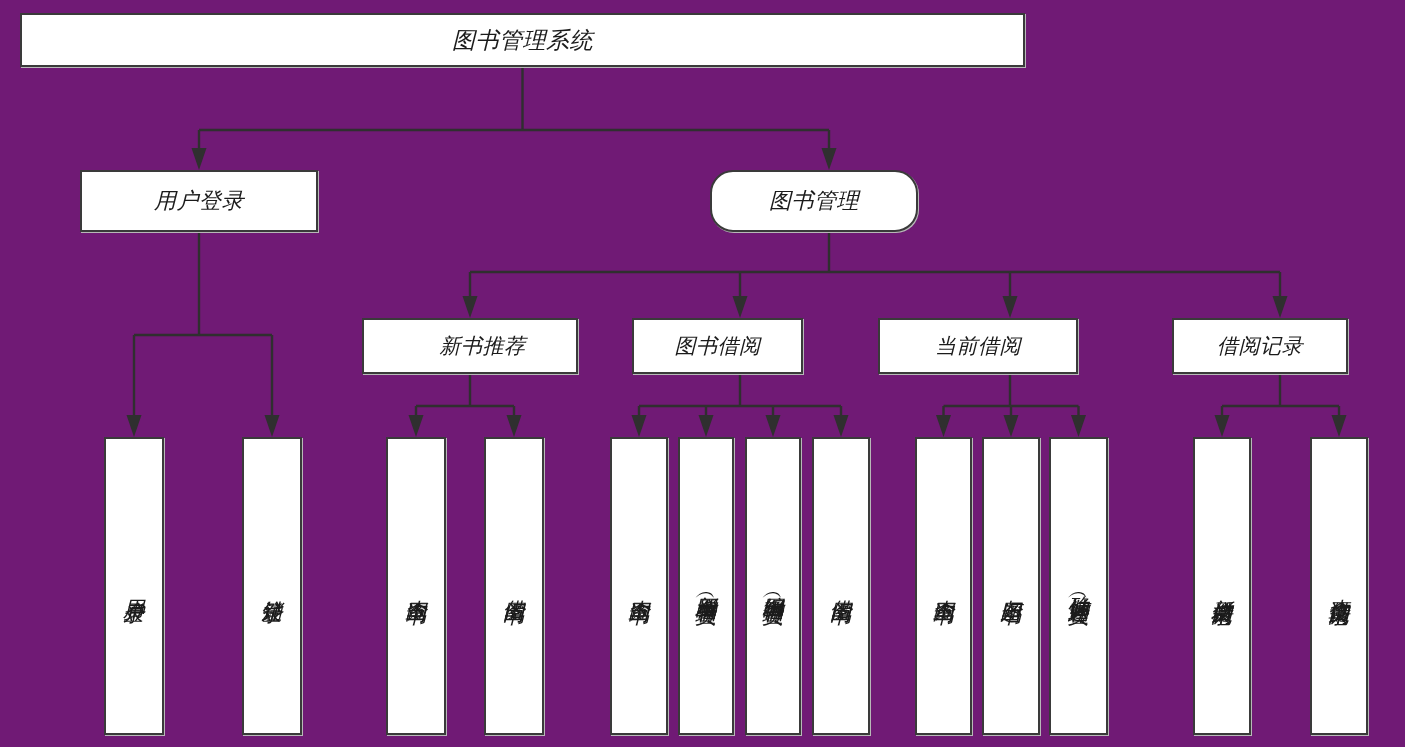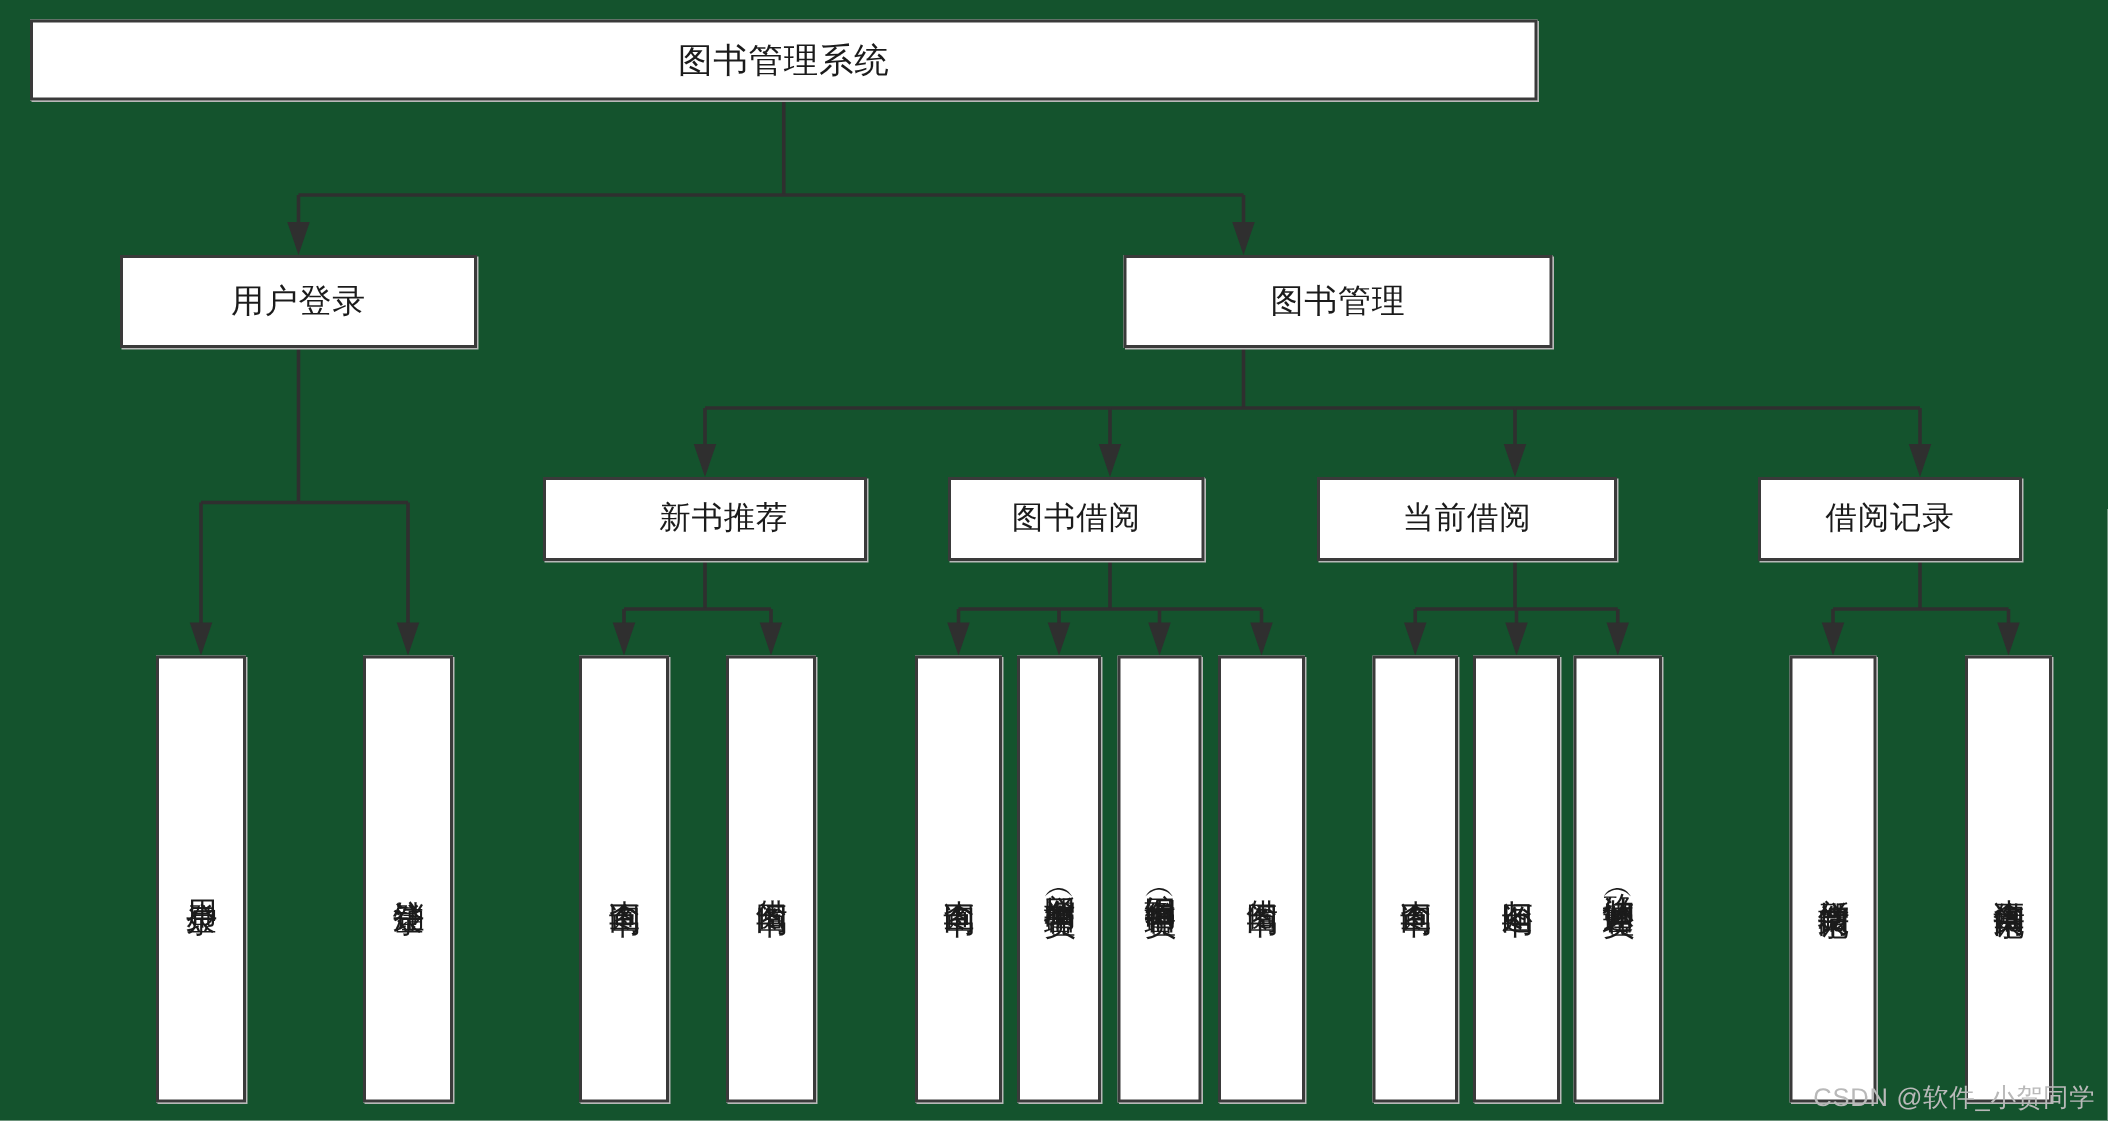--- a/index.html
+++ b/index.html
@@ -12,21 +12,22 @@
     width: 1405px;
     height: 747px;
     font-family: "Liberation Sans", "DejaVu Sans", sans-serif;
     overflow: hidden;
     position: relative;
   }
   #diagram-root {
     position: relative;
     width: 1405px;
     height: 747px;
-    background: #14532d;
+    background: #701a75;
+    font-style: italic;
   }
   .node-box {
     position: absolute;
     box-sizing: border-box;
     background: #ffffff;
     border: 2px solid #3a3a3a;
     box-shadow: 1px 1px 0 0 #b8b8b8;
     display: flex;
     align-items: center;
     justify-content: center;
@@ -156,21 +157,21 @@
       </g>
     </svg>
 
   <div id="node-layer">
       <div class="node-box root" style="left: 20px; top: 13px; width: 1005px; height: 54px;">
         <span class="node-label">图书管理系统</span>
       </div>
       <div class="node-box level2" style="left: 80px; top: 170px; width: 238px; height: 62px;">
         <span class="node-label">用户登录</span>
       </div>
-      <div class="node-box level2" style="left: 749px; top: 170px; width: 286px; height: 62px;">
+      <div class="node-box level2" style="left: 710px; top: 170px; width: 208px; height: 62px; border-radius: 23px;">
         <span class="node-label">图书管理</span>
       </div>
       <div class="node-box level3" style="left: 362px; top: 318px; width: 216px; height: 56px; padding-left: 25px;">
         <span class="node-label">新书推荐</span>
       </div>
       <div class="node-box level3" style="left: 632px; top: 318px; width: 171px; height: 56px;">
         <span class="node-label">图书借阅</span>
       </div>
       <div class="node-box level3" style="left: 878px; top: 318px; width: 200px; height: 56px;">
         <span class="node-label">当前借阅</span>
@@ -212,15 +213,14 @@
         <span class="node-label">确认归还（管理员）</span>
       </div>
       <div class="node-box leaf vertical" style="left: 1193px; top: 437px; width: 58px; height: 298px;">
         <span class="node-label">新增借阅记录</span>
       </div>
       <div class="node-box leaf vertical" style="left: 1310px; top: 437px; width: 58px; height: 298px;">
         <span class="node-label">查询借阅记录</span>
       </div>
     </div>
 
-  <div class="watermark">CSDN @软件_小贺同学</div>
 
 </div>
 
 </body></html>

